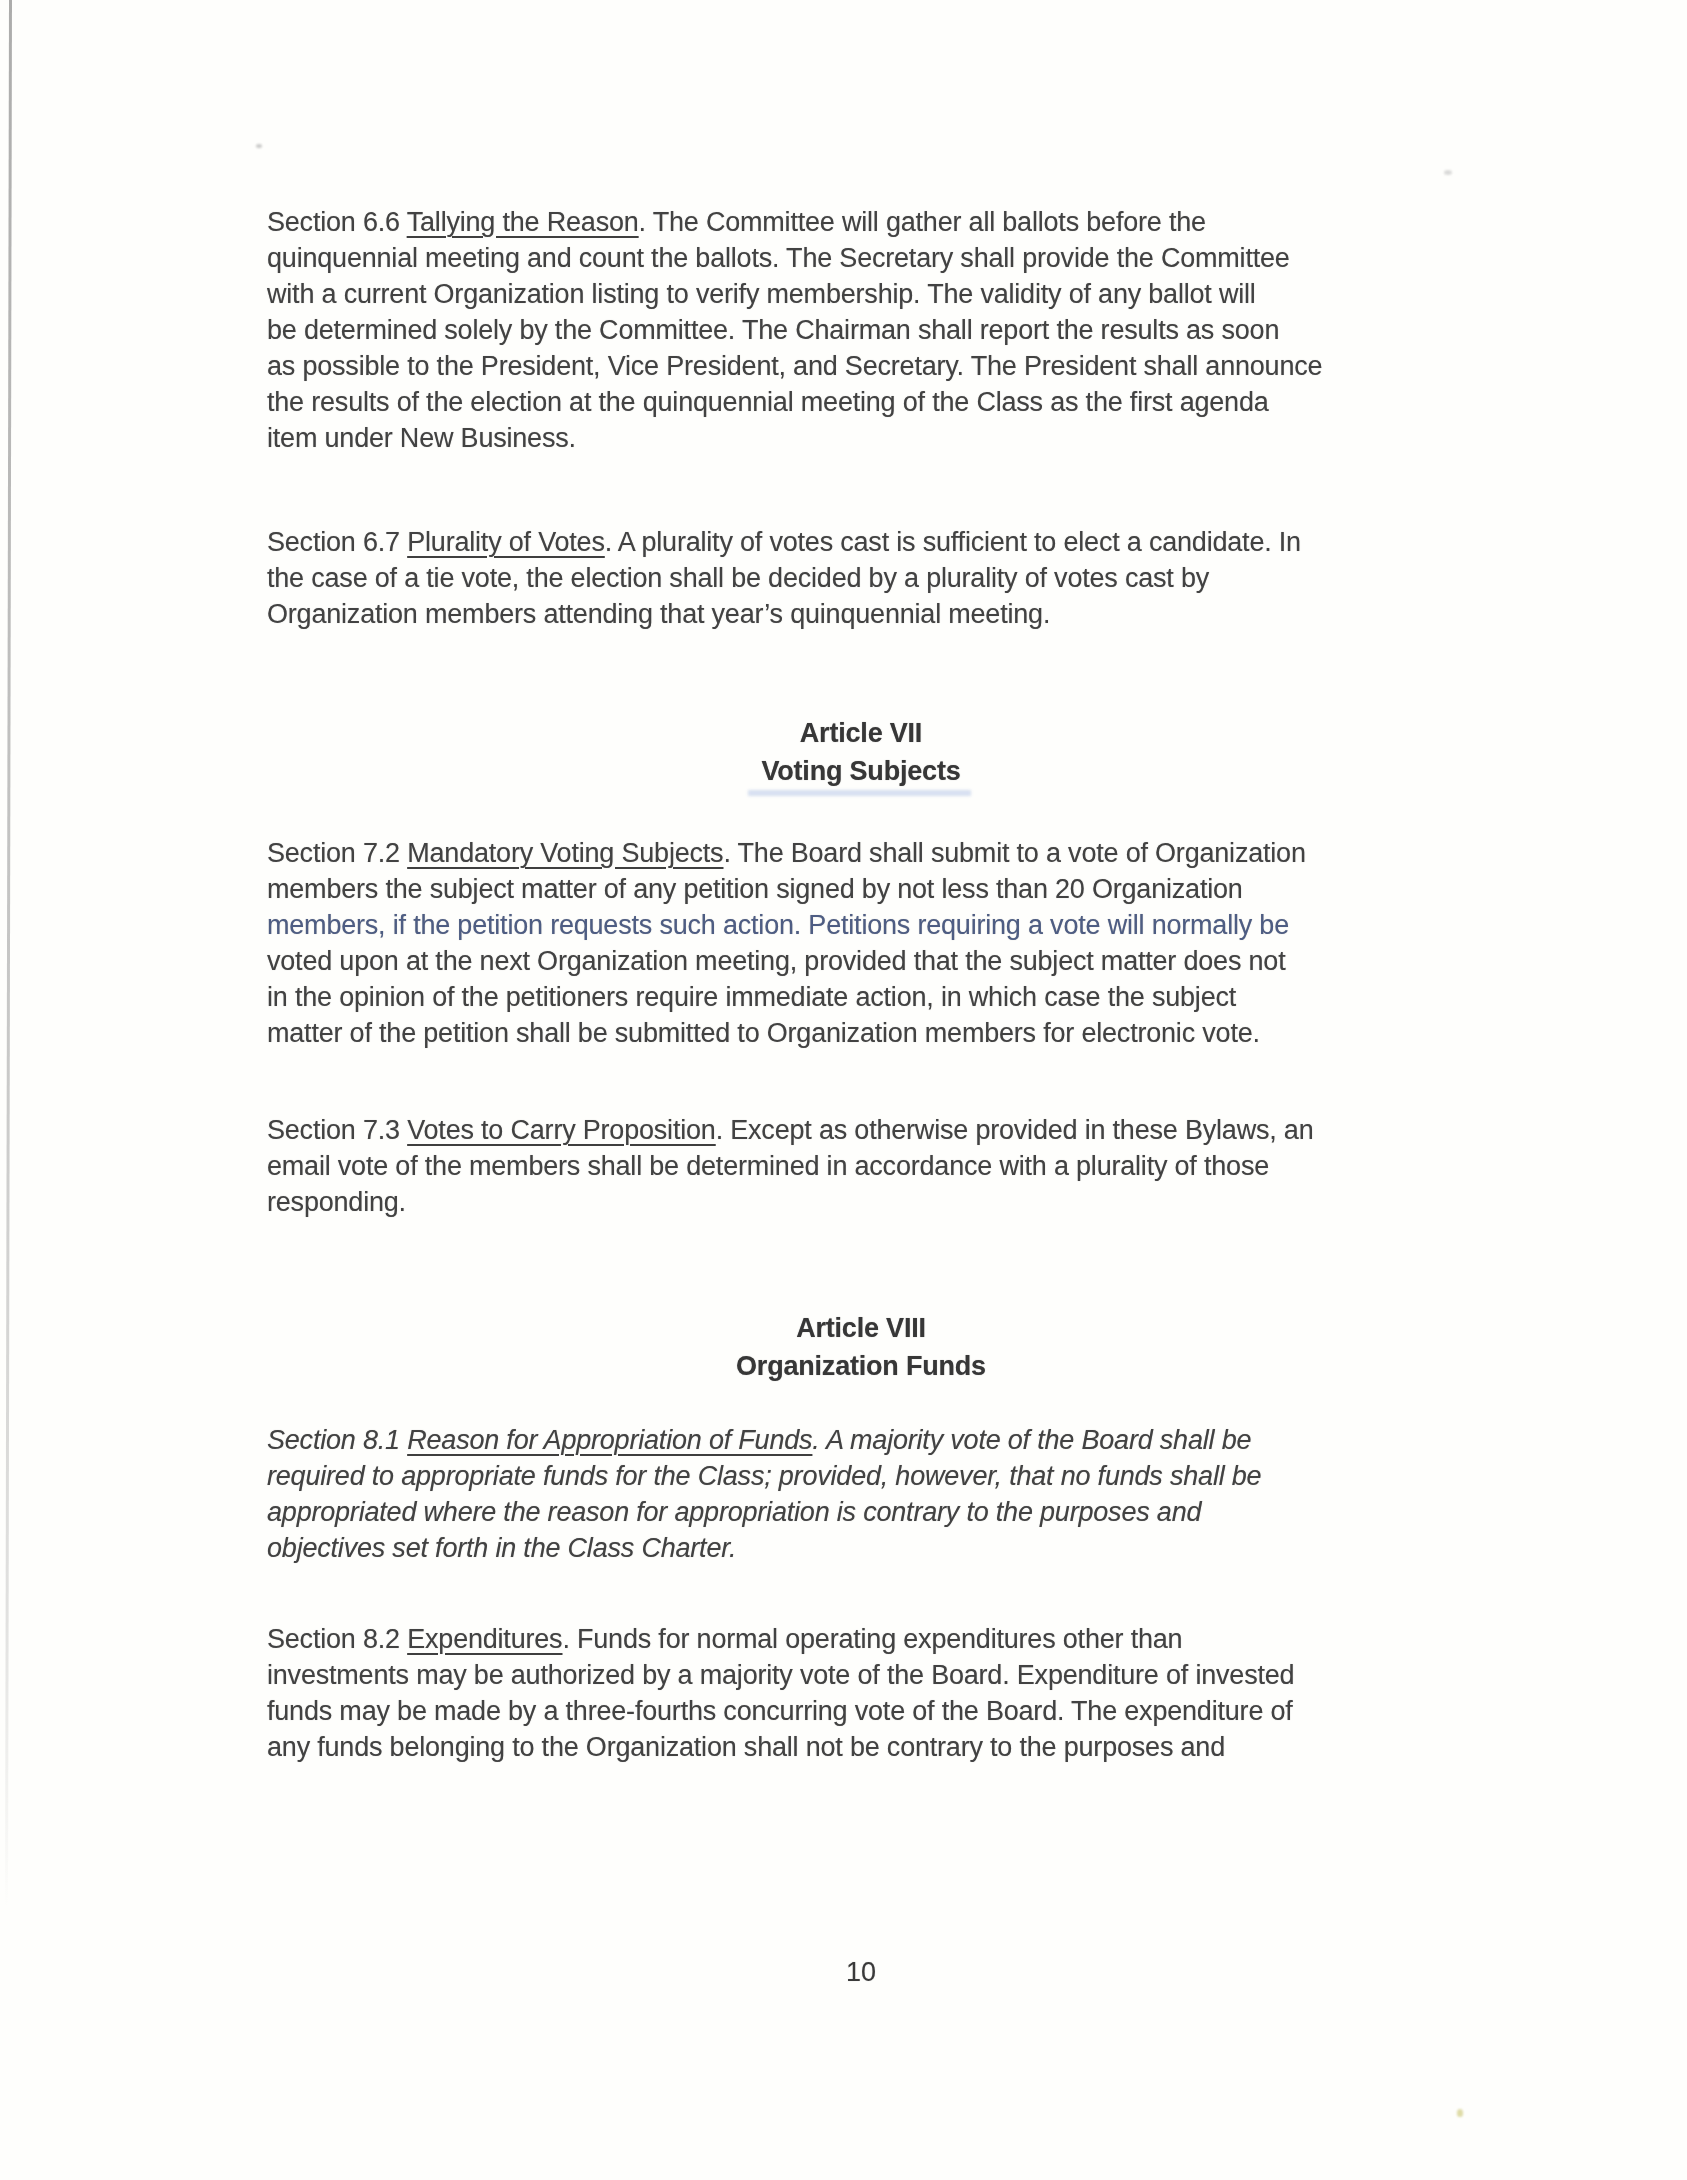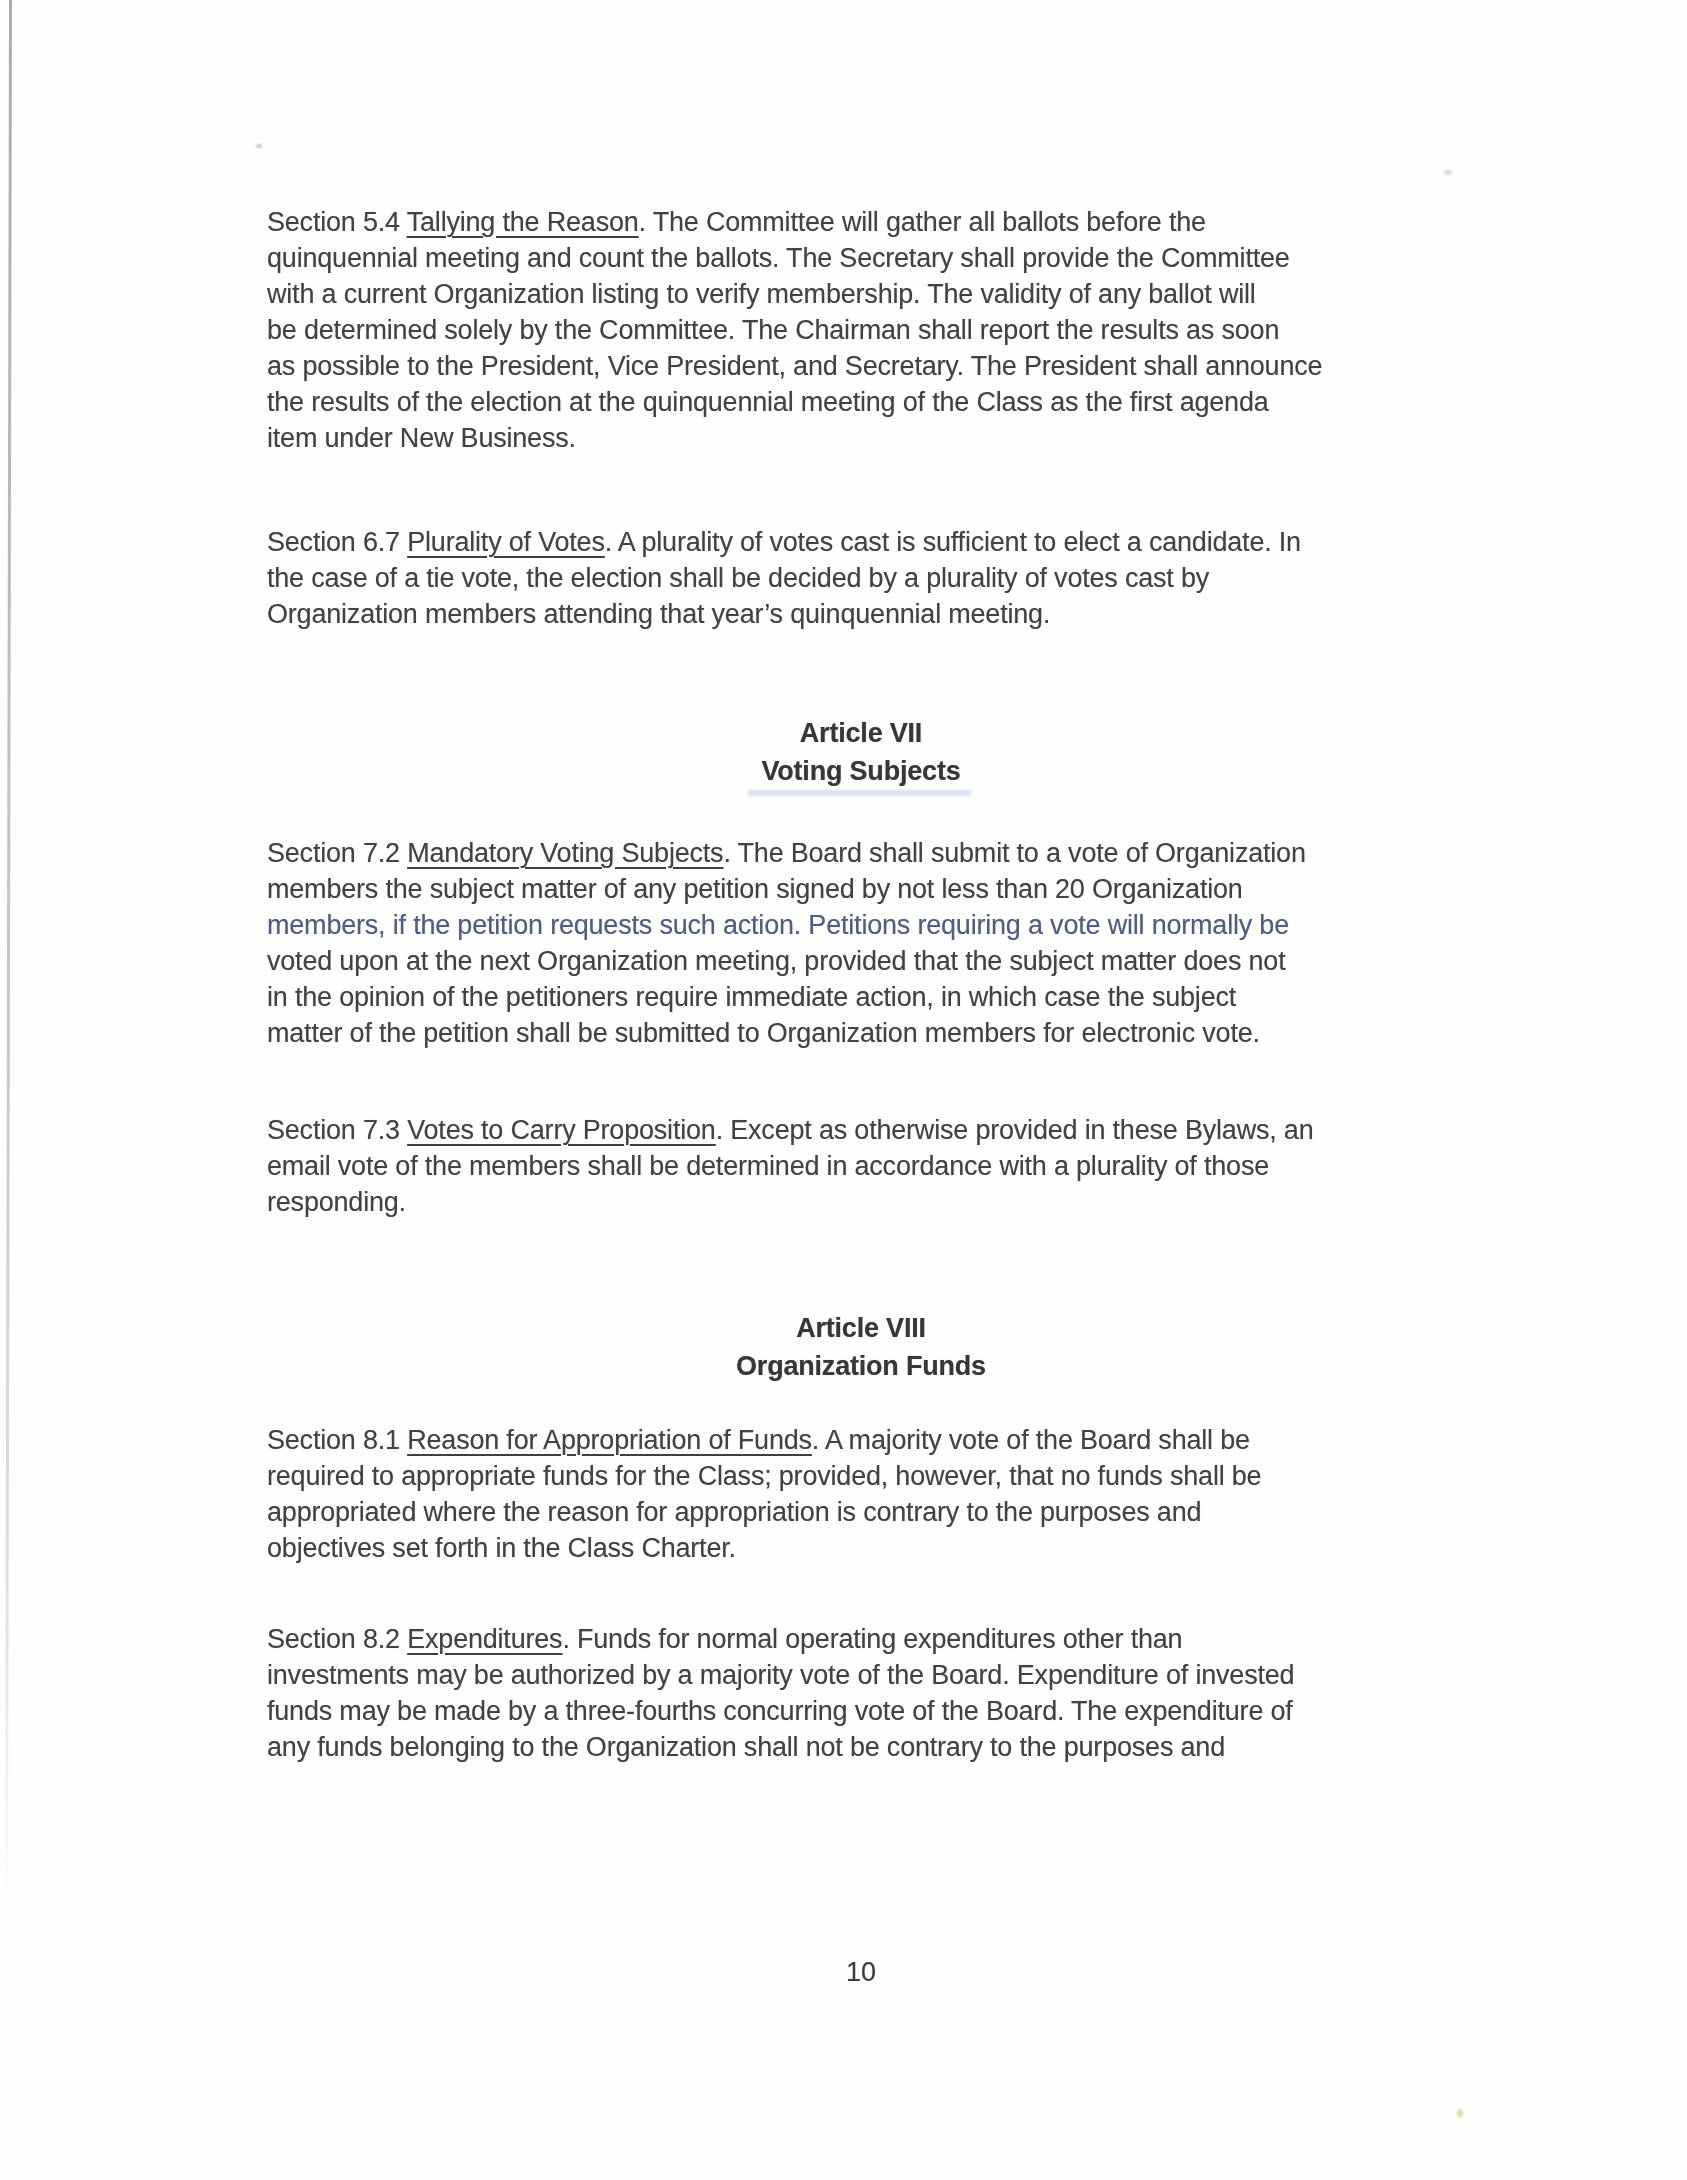--- a/index.html
+++ b/index.html
@@ -36,21 +36,21 @@
     text-decoration-color:#3f3f3f;
   }
   .tint{color:#4e5d83;}
   
   .section-6-7{margin-top:68px;}
   .article-7{margin-top:82px;text-align:center;}
   .section-7-1{margin-top:54px;}
   .section-7-2{margin-top:45px;}
   .section-7-3{margin-top:61px;}
   .article-8{margin-top:89px;}
-  .section-8-1{margin-top:37px;}
+  .section-8-1{margin-top:37px;font-style:italic;}
   .section-8-2{margin-top:55px;}
   .page-number{
     position:absolute;
     left:267px;top:1957px;
     width:1188px;
     text-align:center;
     font-size:27px;
     color:#3a3a3a;
     text-shadow:0 0 0.9px rgba(90,90,90,0.45);
   }
@@ -81,21 +81,21 @@
 </head>
 <body>
 
 <div class="page">
   <div class="scan-line"></div>
   <div class="streak"></div>
   <div class="speck speck-1"></div>
   <div class="speck speck-2"></div>
   <div class="speck speck-3"></div>
 
-  <div class="content"><div class="paragraph section-6-6"><span>Section 5.4 </span><span class="u">Tallying the Reason</span><span>. The Committee will gather all ballots before the
+  <div class="content"><div class="paragraph section-6-6"><span>Section 6.6 </span><span class="u">Tallying the Reason</span><span>. The Committee will gather all ballots before the
 quinquennial meeting and count the ballots. The Secretary shall provide the Committee
 with a current Organization listing to verify membership. The validity of any ballot will
 be determined solely by the Committee. The Chairman shall report the results as soon
 as possible to the President, Vice President, and Secretary. The President shall announce
 the results of the election at the quinquennial meeting of the Class as the first agenda
 item under New Business.</span></div><div class="paragraph section-6-7"><span>Section 6.7 </span><span class="u">Plurality of Votes</span><span>. A plurality of votes cast is sufficient to elect a candidate. In
 the case of a tie vote, the election shall be decided by a plurality of votes cast by
 Organization members attending that year’s quinquennial meeting.</span></div><div class="heading article-7">Article VII
 Voting Subjects</div><div class="paragraph section-7-2"><span>Section 7.2 </span><span class="u">Mandatory Voting Subjects</span><span>. The Board shall submit to a vote of Organization
 members the subject matter of any petition signed by not less than 20 Organization

